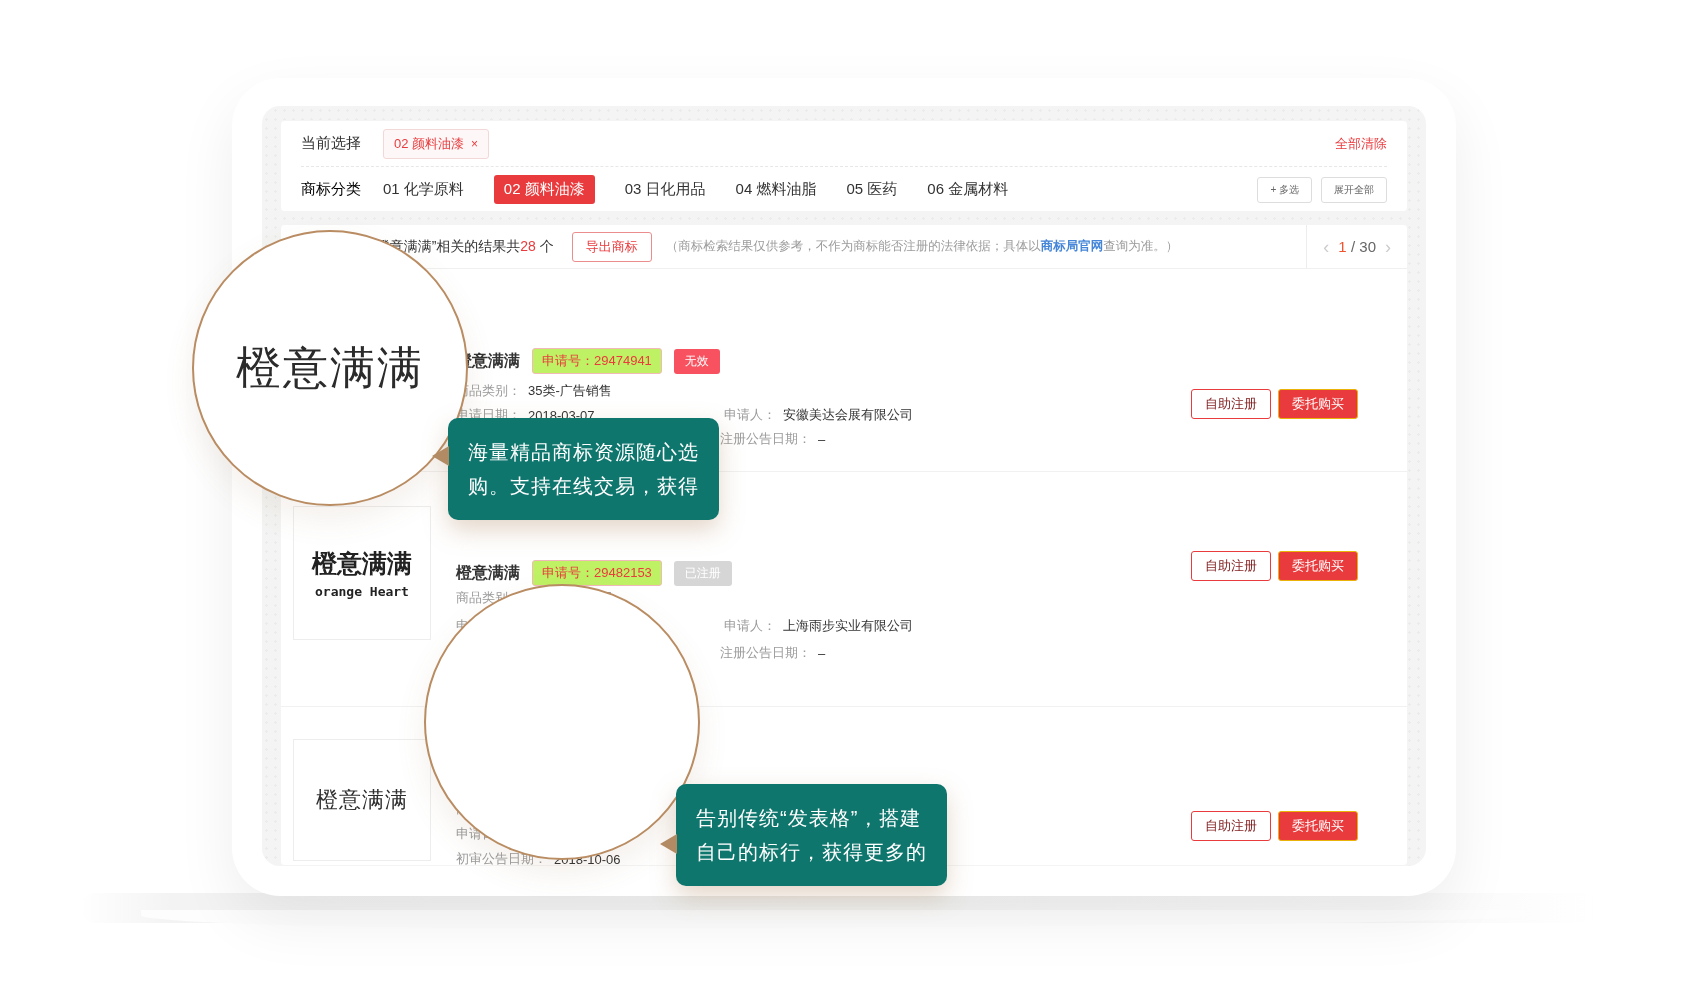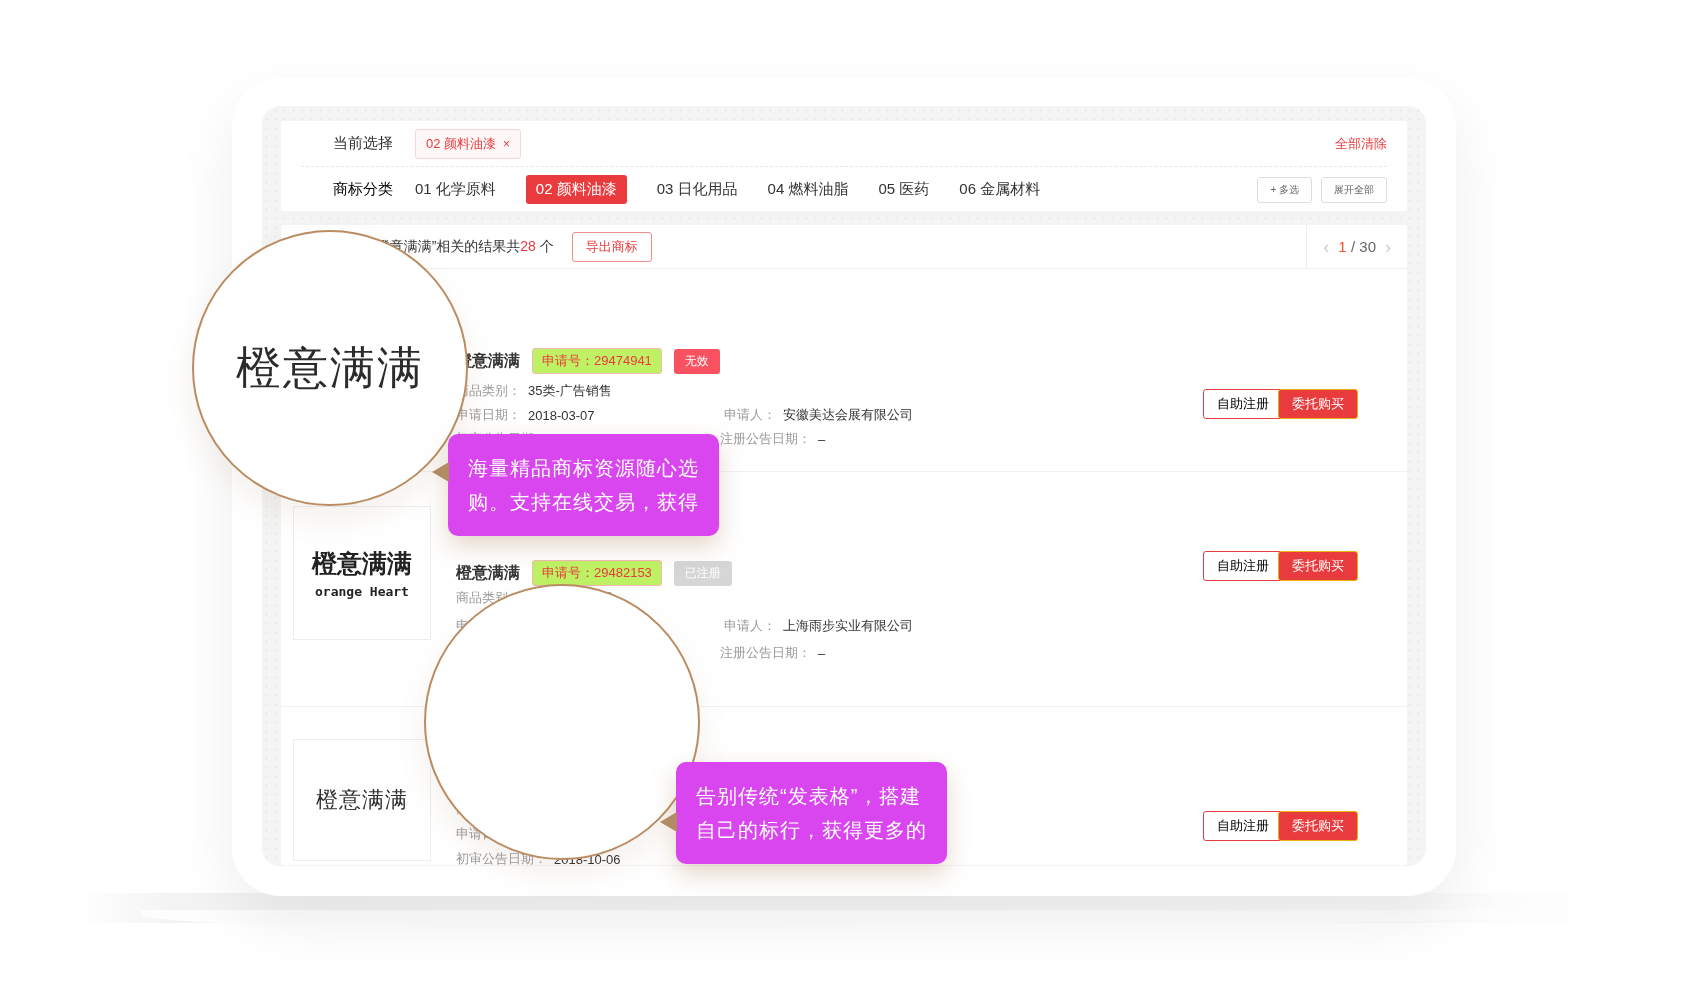--- a/index.html
+++ b/index.html
@@ -20,21 +20,21 @@
     background:#ffffff; border-radius:48px; box-shadow:0 24px 60px rgba(0,0,0,0.07); z-index:1; }
   .content-bg { position:absolute; left:30px; top:28px; width:1164px; height:760px;
     background:#f3f4f3; border-radius:18px;
     background-image:radial-gradient(circle,#e9ece9 1px, transparent 1.2px); background-size:9px 9px; }
 
   .panel { position:absolute; background:#fff; border:1px solid #f4f4f4; border-radius:4px; }
   .filter-panel { left:48px; top:42px; width:1128px; height:92px; padding:0 20px; }
   .results-panel { left:48px; top:146px; width:1128px; height:642px; overflow:hidden; }
 
   .f-row { display:flex; align-items:center; height:45px; }
-  .f-label { font-size:15px; color:#333; margin-right:22px; white-space:nowrap;margin-left:32px; }
+  .f-label { font-size:15px; color:#333; margin-right:22px; white-space:nowrap; }
   .f-label.gray { color:#000000; }
   .sel-tag { display:inline-flex; align-items:center; gap:7px; font-size:13px; color:#e93b3d;
     background:#fef7f7; border:1px solid #f3d8d8; border-radius:3px; padding:5px 10px; cursor:pointer; }
   .sel-tag .x { font-size:12px; }
   .clear-all { margin-left:auto; font-size:13px; color:#e93b3d; cursor:pointer; }
   .dashed { border-top:1px dashed #e7e7e7; }
   .cat-item { font-size:15px; color:#333; margin-right:30px; cursor:pointer; white-space:nowrap; }
   .cat-item.active { background:#e93b3d; color:#fff; border-radius:3px; padding:5px 10px; }
   .right-btns { margin-left:auto; display:flex; gap:9px; }
   .ghost-btn { font-size:10px; color:#666; border:1px solid #ddd; background:#fff; border-radius:3px;
@@ -71,40 +71,40 @@
 
   .row-line { position:absolute; left:175px; display:flex; align-items:center; font-size:13px; z-index:6; white-space:nowrap; }
   .lbl { color:#9b9b9b; }
   .val { color:#333; margin-left:7px; }
   .col2 { margin-left:46px; }
   .w-date { width:150px; }
   .w-pub { width:120px; }
 
   .act-btn { position:absolute; z-index:6; font-size:13px; border-radius:3px; padding:5px 0; width:80px;
     text-align:center; cursor:pointer; white-space:nowrap; }
-  .btn-self { left:910px; color:#000000; border:1px solid #e93b3d; background:#fff;margin-left:12px; }
+  .btn-self { left:910px; color:#7f1d1d; border:1px solid #e93b3d; background:#fff; }
   .btn-buy  { left:997px; color:#fff; border:1px solid #eab308; background:#e93b3d; }
 
   
   .magnifier { position:absolute; width:276px; height:276px; border-radius:50%; background:#fff;
     border:2px solid #b98c62; z-index:5; display:flex; align-items:center; justify-content:center;
     box-shadow:0 14px 30px rgba(150,110,70,0.10); }
   .mag-1 { left:192px; top:230px; }
   .mag-2 { left:424px; top:584px; }
   .mag-text { font-size:45px; color:#2b2b2b; letter-spacing:2px; white-space:nowrap; }
 
   
-  .tooltip { position:absolute; background:#d946ef; color:#fff; border-radius:10px; padding:17px 20px;
-    z-index:10; box-shadow:0 10px 24px rgba(178,138,99,0.35);margin-top:16px; }
+  .tooltip { position:absolute; background:#0f766e; color:#fff; border-radius:10px; padding:17px 20px;
+    z-index:10; box-shadow:0 10px 24px rgba(178,138,99,0.35); }
   .tooltip .tl { font-size:20px; line-height:34px; letter-spacing:1px; white-space:nowrap; }
   .tooltip:before { content:""; position:absolute; left:-16px; border:10px solid transparent;
     border-right:17px solid #b28a63; border-left:none; }
   .tip-1 { left:448px; top:418px; }
   .tip-1:before { top:28px; }
-  .tip-2 { left:676px; top:746px; }
+  .tip-2 { left:676px; top:784px; }
   .tip-2:before { top:50px; }
 </style>
 </head>
 <body>
 
 <div class="stage">
 
   <div class="base-swoosh"></div>
 
   <div class="device-card">
@@ -132,20 +132,21 @@
           <span class="ghost-btn">+ 多选</span>
           <span class="ghost-btn">展开全部</span>
         </span>
       </div>
     </div>
 
     <div class="panel results-panel">
       <div class="res-header">
         <span class="res-title"><span>为您检索到“橙意满满”相关的结果共</span><span class="res-count">28</span><span> 个</span></span>
         <span class="export-btn">导出商标</span>
+        <span class="disclaimer"><span>（商标检索结果仅供参考，不作为商标能否注册的法律依据；具体以</span><span class="gov">商标局官网</span><span>查询为准。）</span></span>
         <span class="pager">
           <span class="pg-arrow">‹</span>
           <span><span class="pg-cur">1</span> <span class="pg-rest">/ </span><span class="pg-rest">30</span></span>
           <span class="pg-arrow">›</span>
         </span>
       </div>
 
       <div>
         <div class="thumb" style="top:96px; height:134px;">
           <span class="thumb-main">橙意满满</span>

